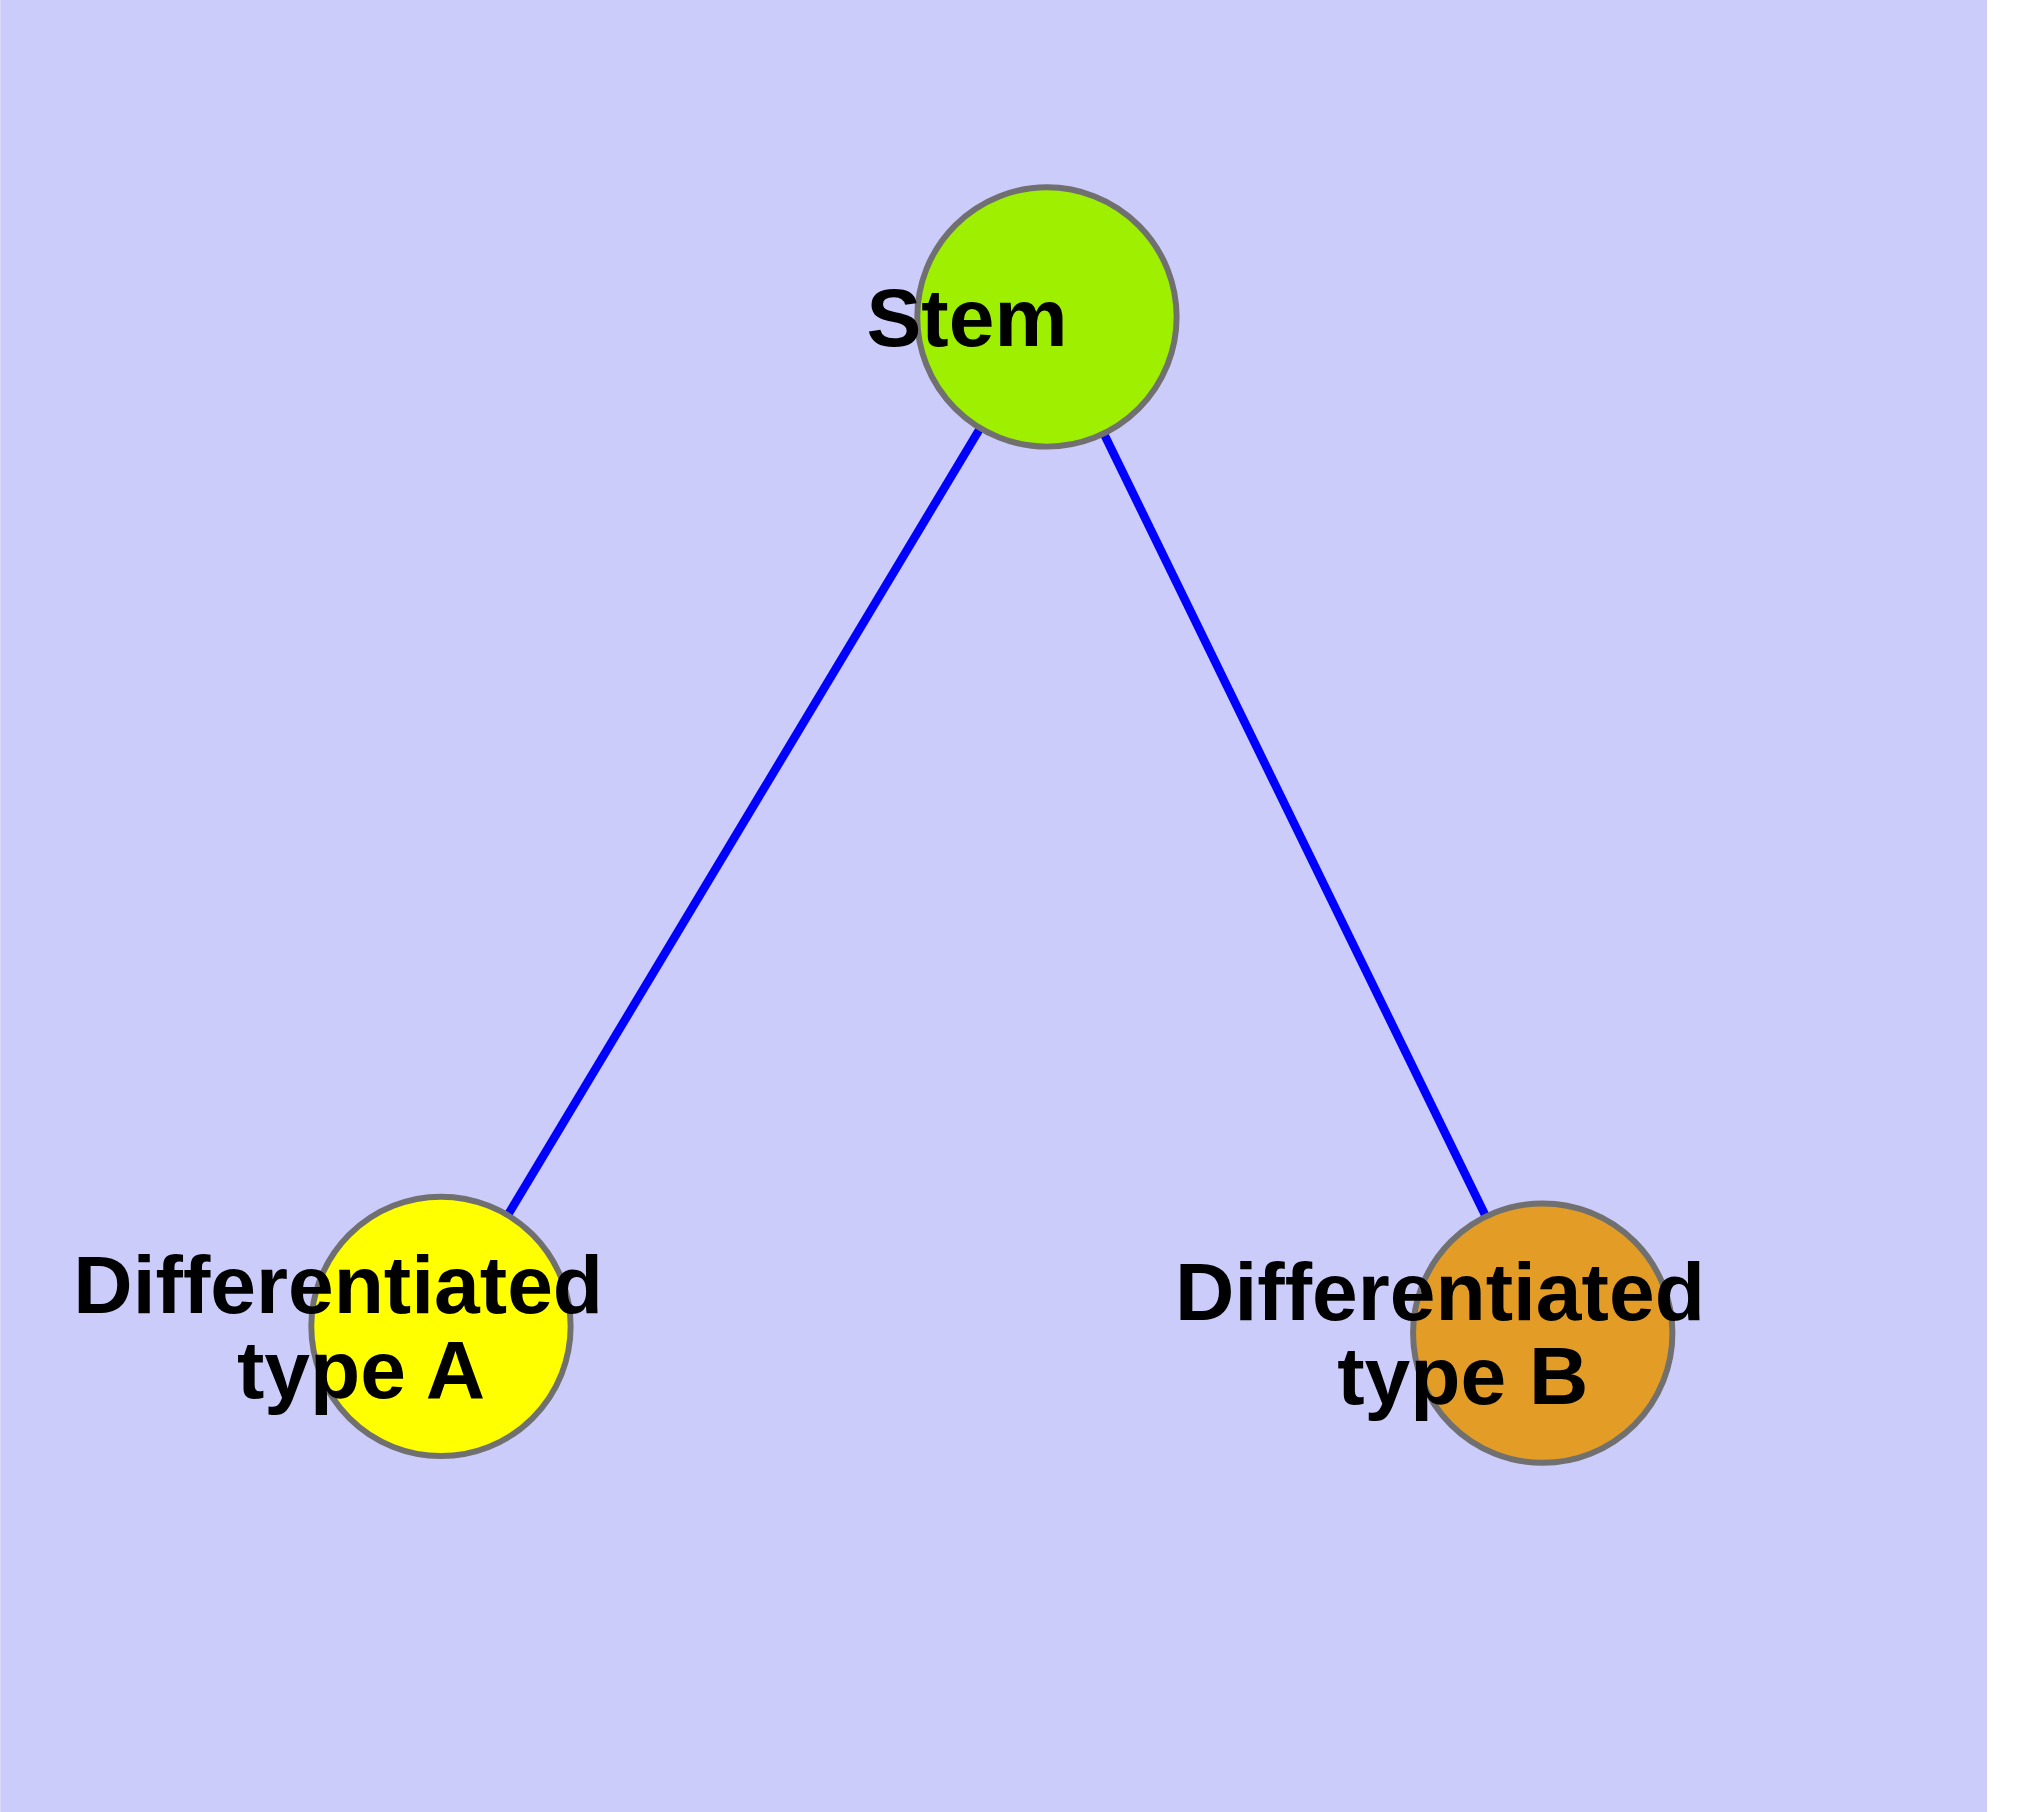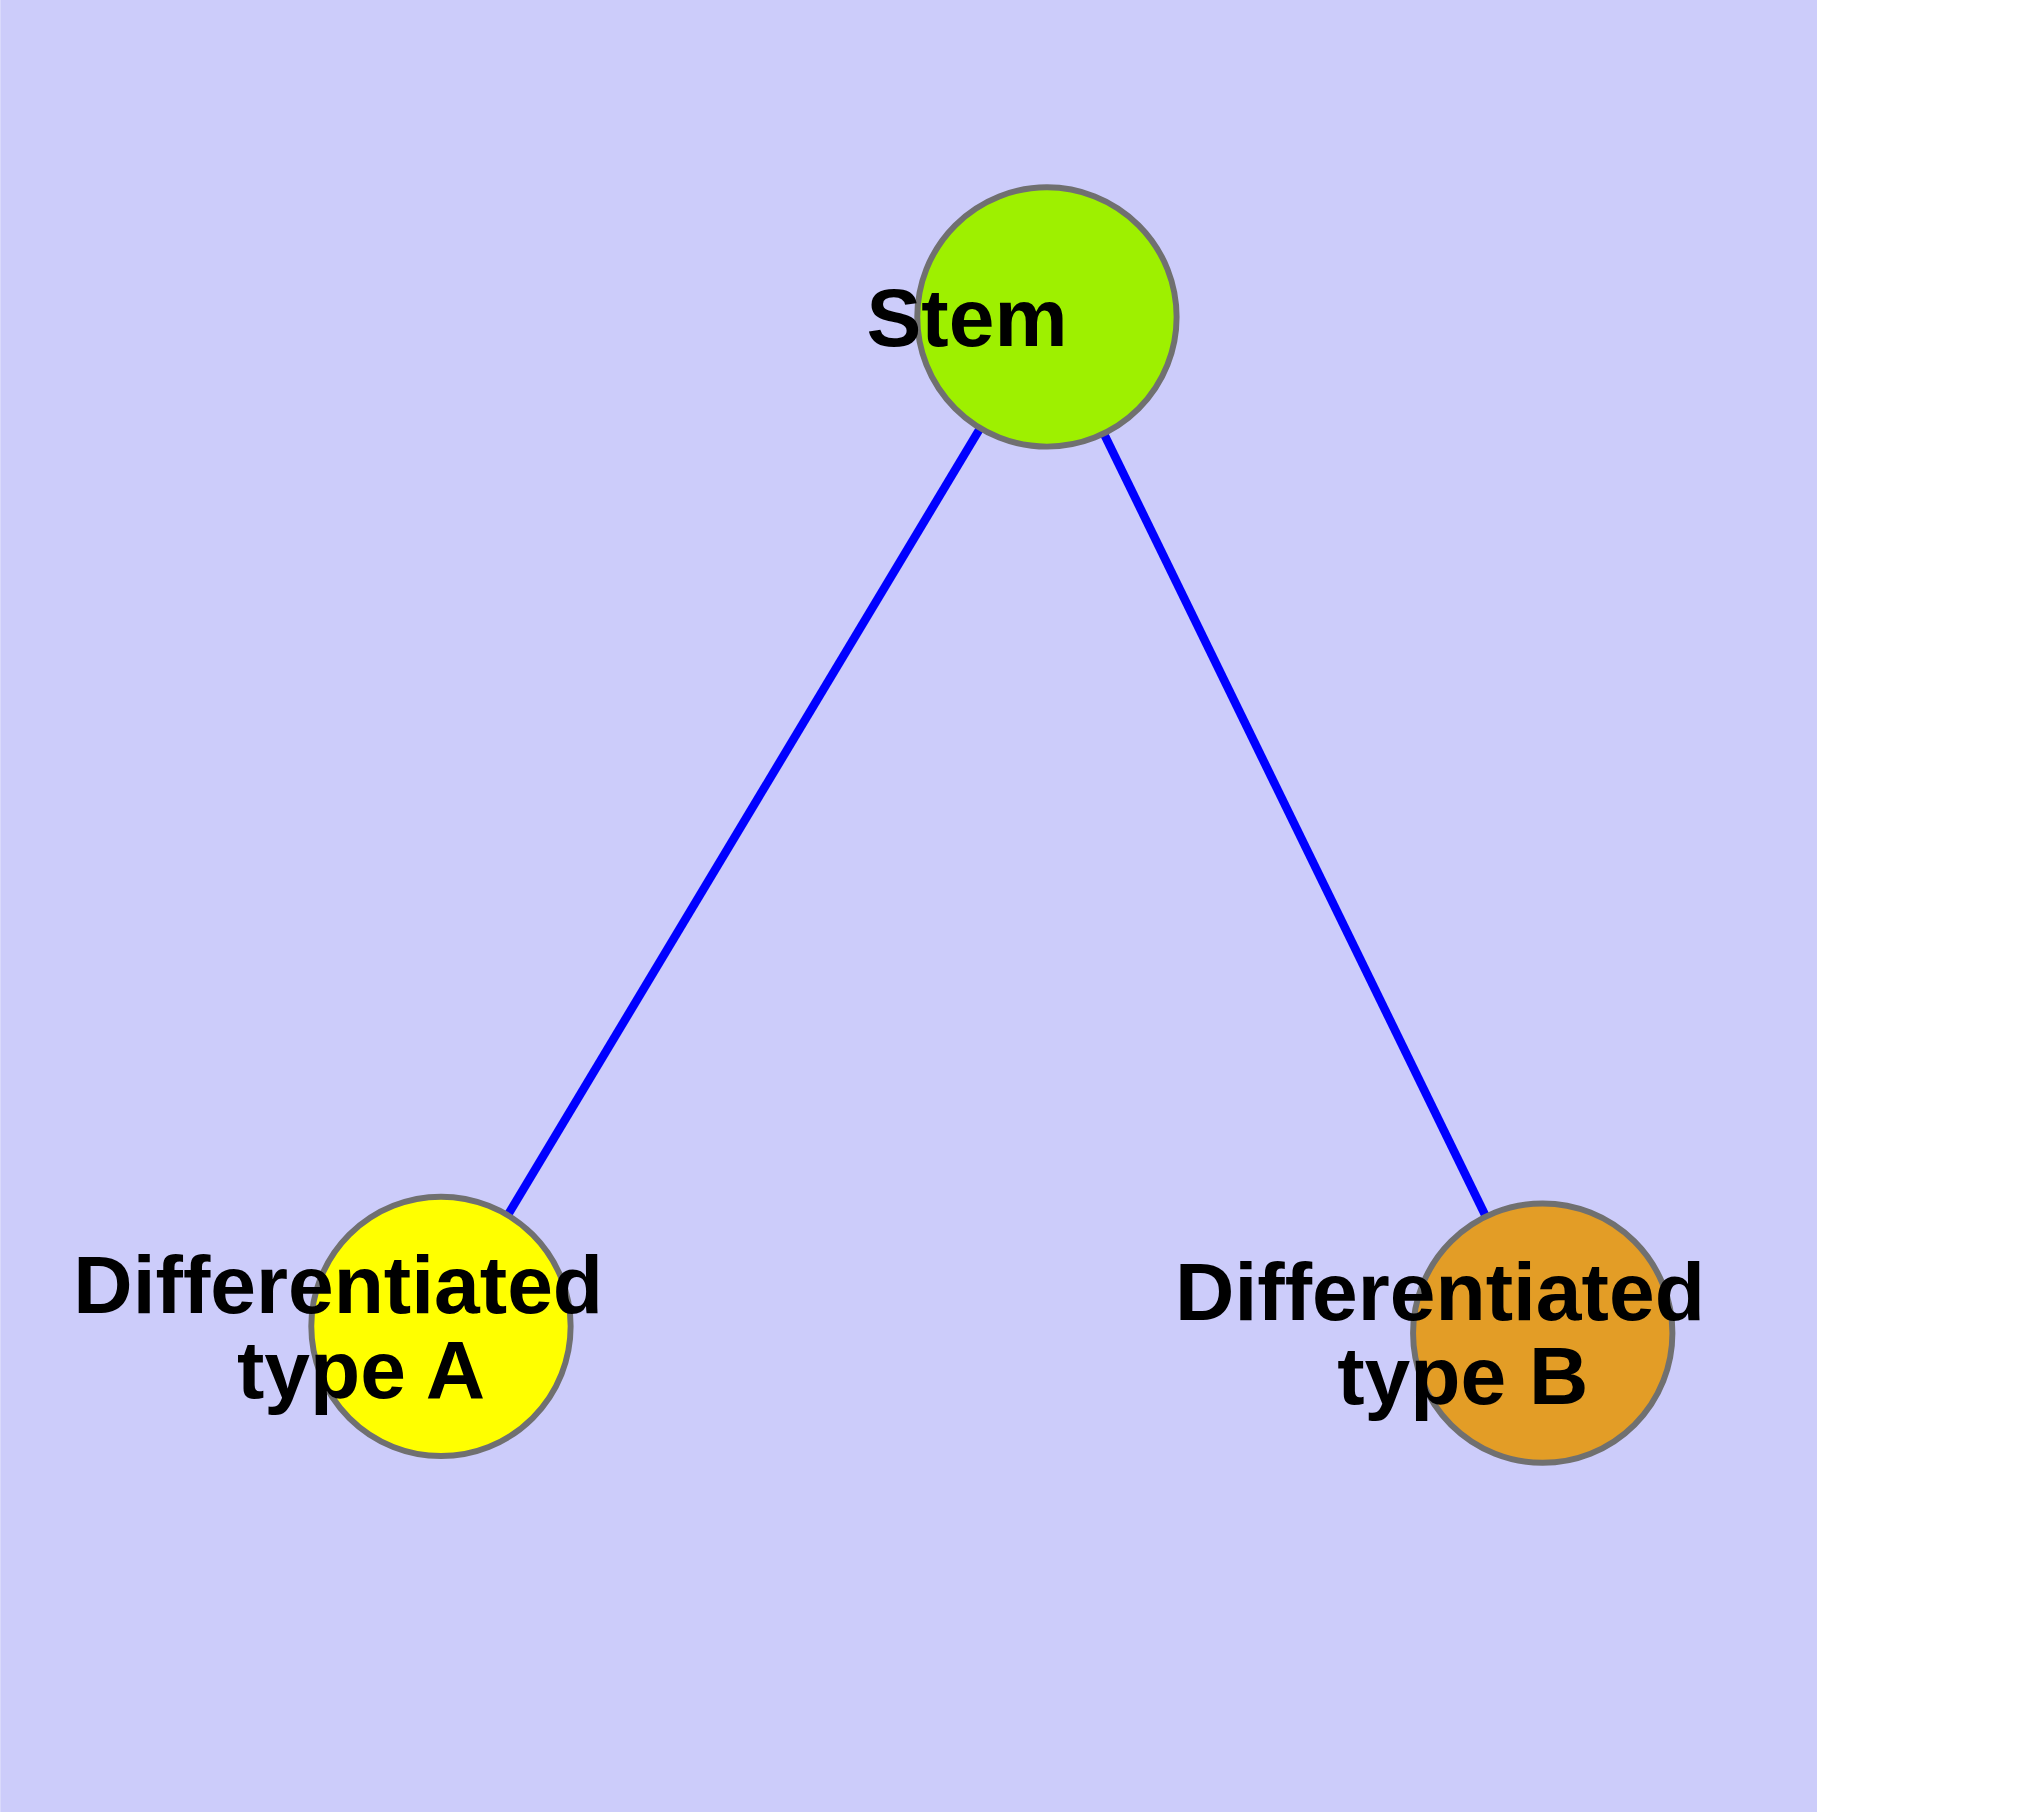--- a/index.html
+++ b/index.html
@@ -28,21 +28,21 @@
     font-weight: bold;
     fill: #000000;
     text-anchor: middle;
     dominant-baseline: alphabetic;
     white-space: pre;
   }
 </style>
 </head>
 <body style="background: rgb(255, 255, 255);">
 
-<div id="canvas" style="width: 1817px; height: 1812px;">
+<div id="canvas" style="width: 1987px; height: 1812px;">
   <svg id="graph-svg" viewBox="0 0 2384 2138" style="width: 2021px; height: 1812px;">
 
     <rect id="bg-rect" x="0" y="0" width="2384" height="2138" fill="#CCCCFA"></rect>
 
     <g id="edges-layer">
       <line id="edge-stem-to-a" x1="1191.687366703623" y1="446.147337420958" x2="595.6619975587334" y2="1438.9672180525154" stroke="#0000FF" stroke-width="10" stroke-linecap="butt"></line>
       <line id="edge-stem-to-b" x1="1271.899562164969" y1="449.6283333945261" x2="1755.5408717973805" y2="1440.886333820614" stroke="#0000FF" stroke-width="10" stroke-linecap="butt"></line>
     </g>
 
     <g id="nodes-layer">

